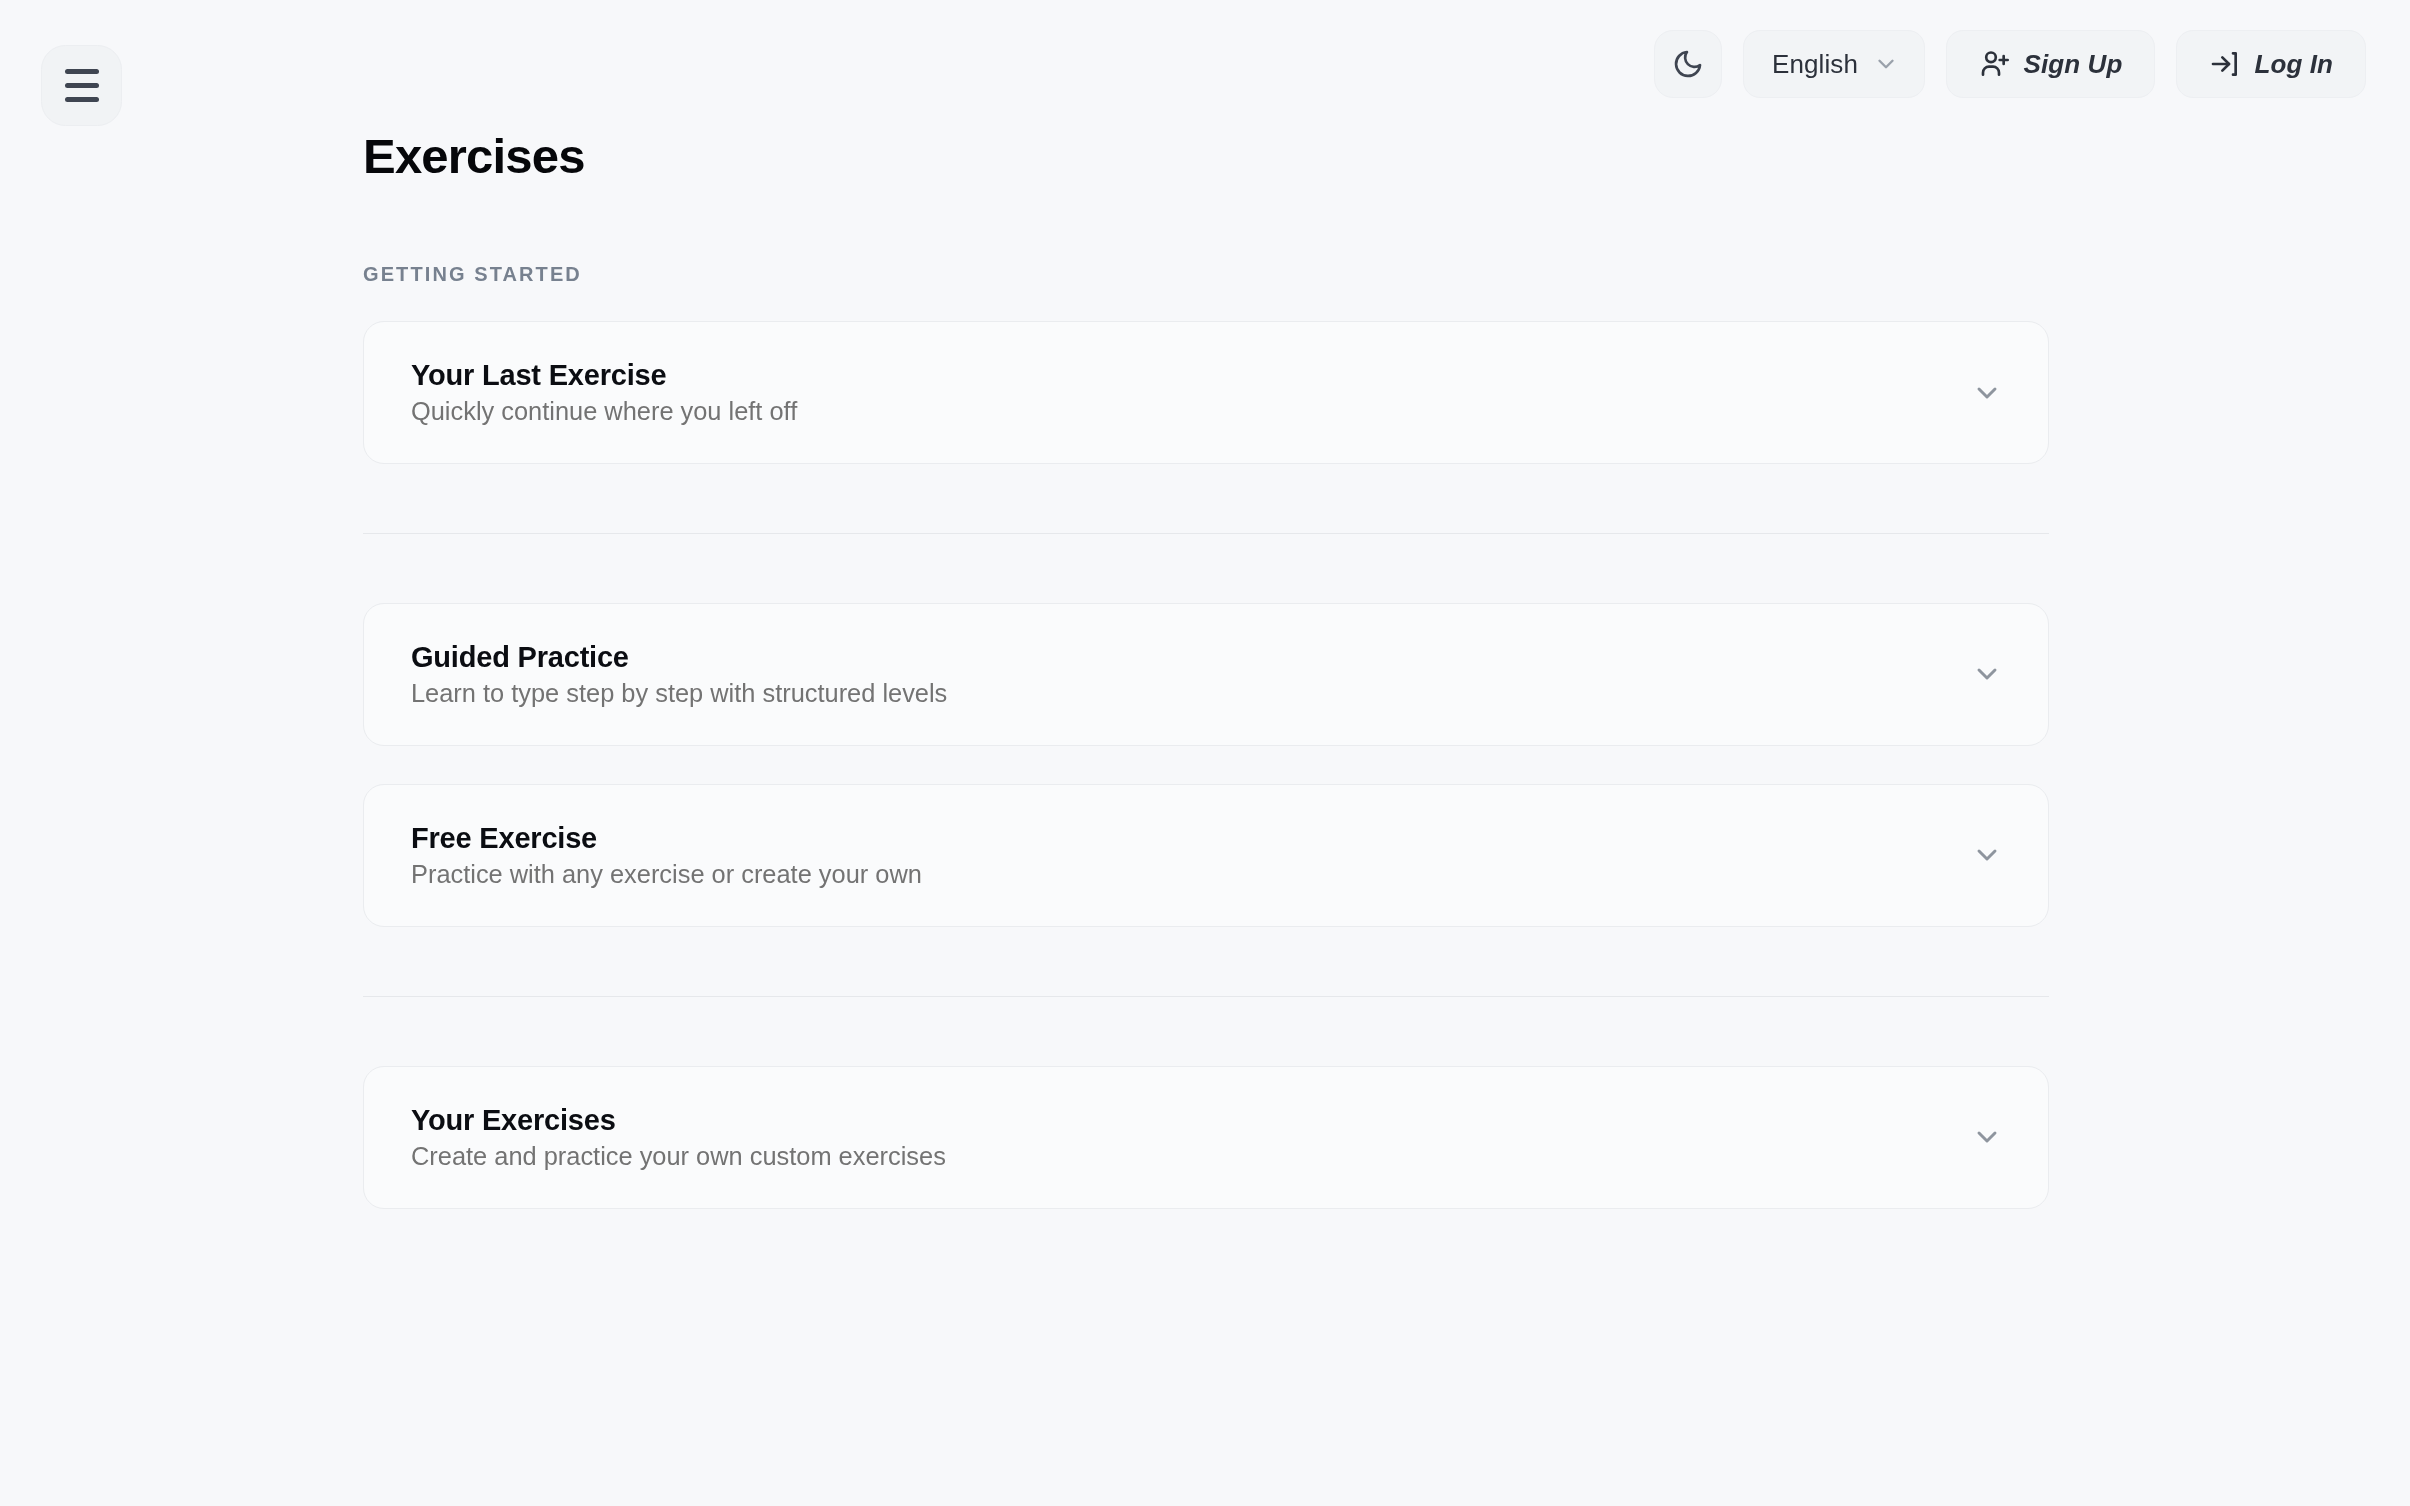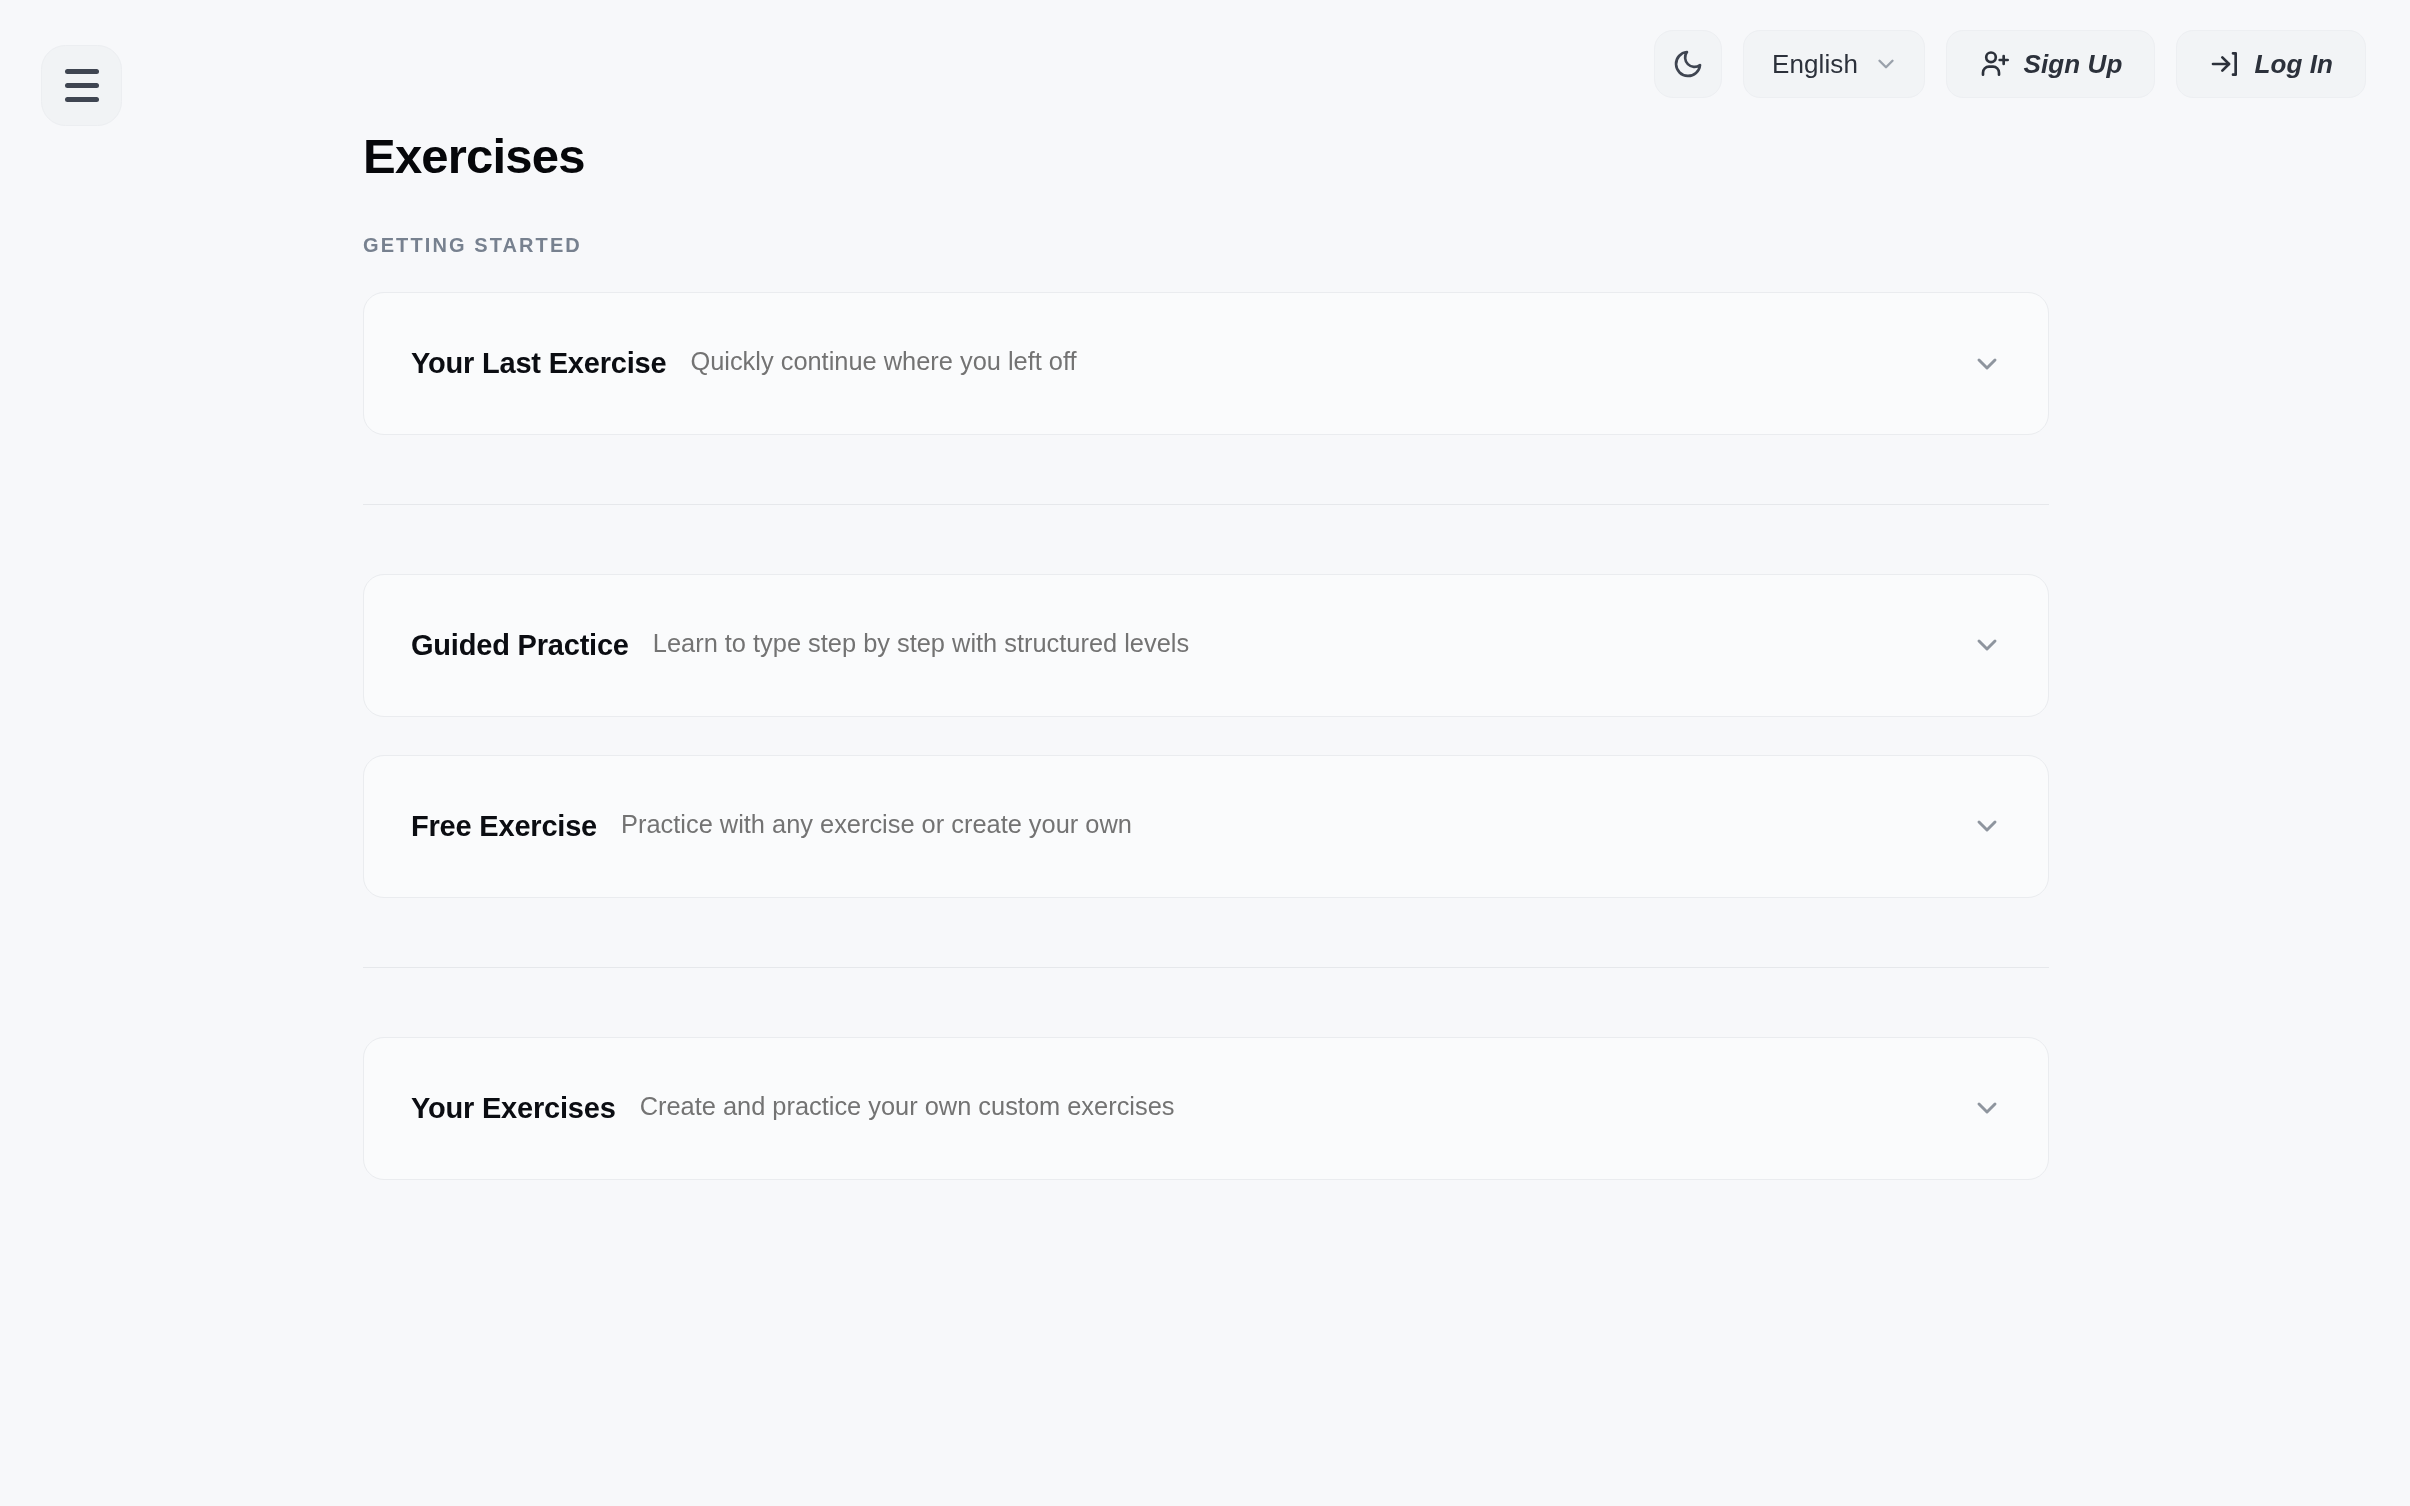--- a/index.html
+++ b/index.html
@@ -105,21 +105,21 @@
   .page-title {
     margin-top: 132px;
     font-size: 49px;
     line-height: 1.0;
     font-weight: 700;
     letter-spacing: -0.8px;
     color: #06070a;
   }
 
   .section-label {
-    margin-top: 53px;
+    margin-top: 82px;
     font-size: 20px;
     font-weight: 700;
     letter-spacing: 2.1px;
     color: #77818f;
     text-transform: uppercase;
   }
 
   .card {
     position: relative;
     margin-top: 35px;
@@ -128,21 +128,21 @@
     background: #fafbfc;
     border: 0.9px solid #eaecef;
     border-radius: 21px;
     display: flex;
     align-items: center;
     justify-content: space-between;
     padding: 0 45px 0 47px;
     cursor: pointer;
   }
 
-  .card-text { display: flex; flex-direction: row; gap: 24px; }
+  .card-text { display: flex; flex-direction: column; gap: 8px; }
 
   .card-title {
     font-size: 29px;
     font-weight: 700;
     letter-spacing: -0.2px;
     color: #0b0d12;
     line-height: 1.05;
   }
 
   .card-sub {

